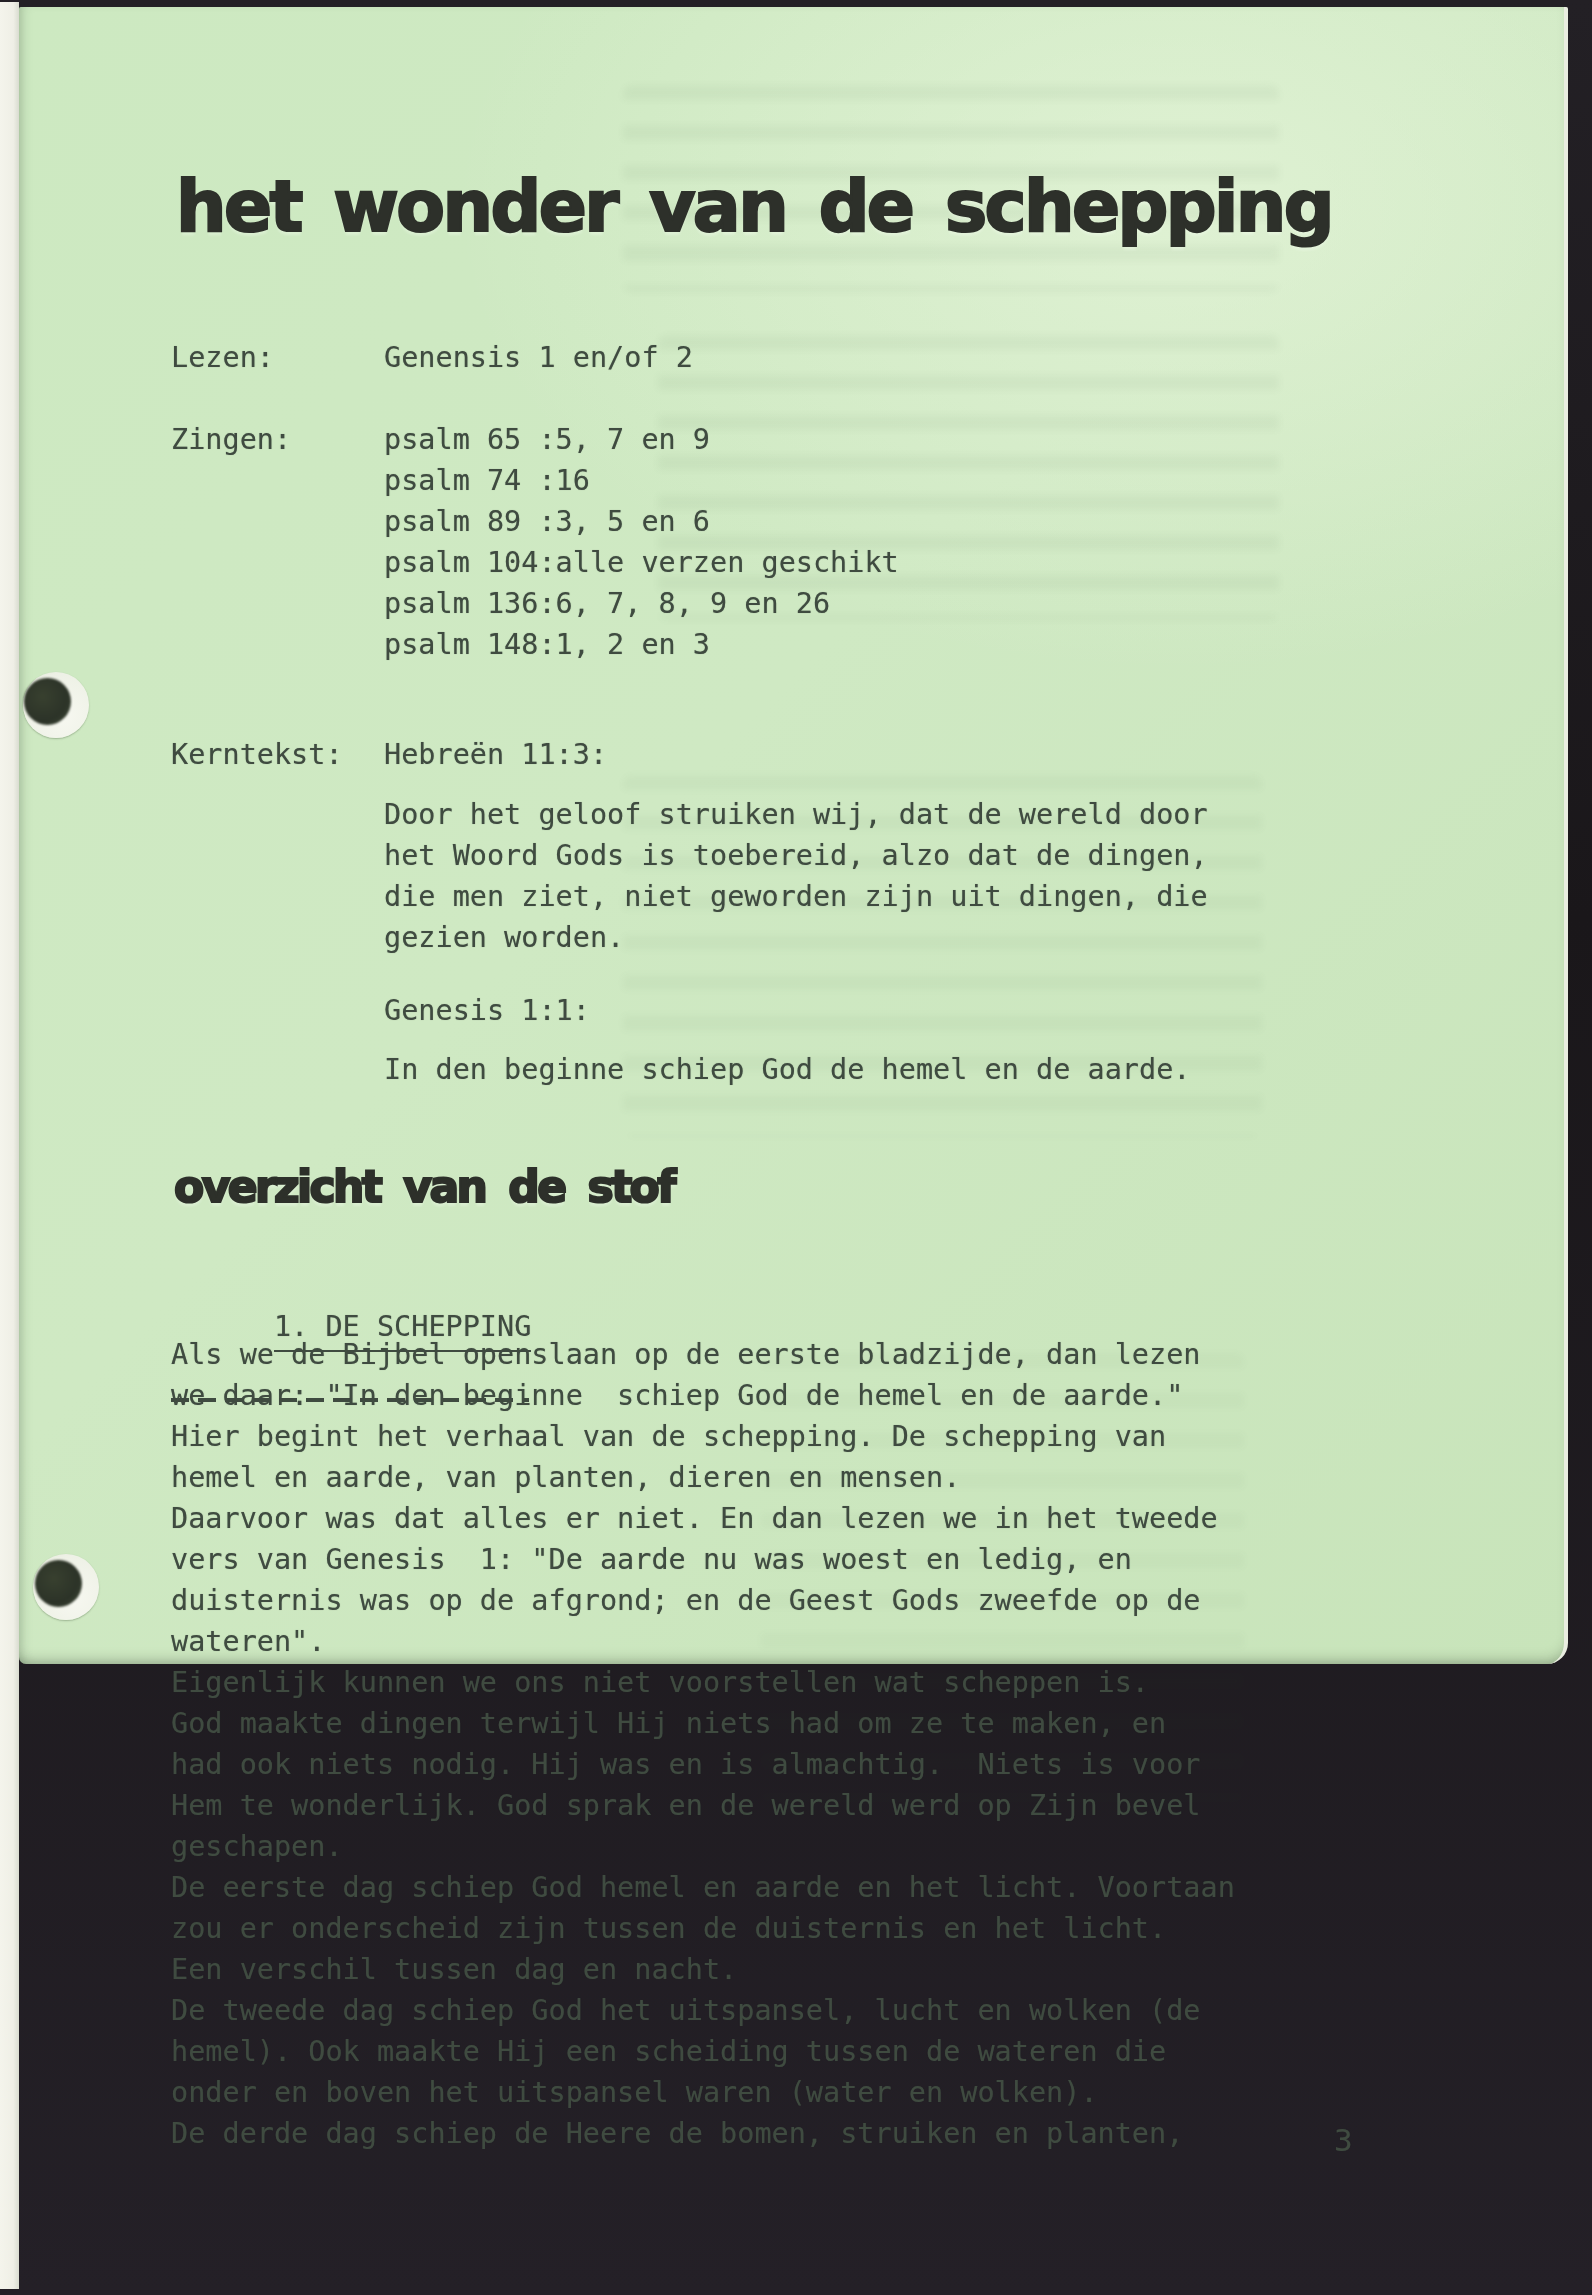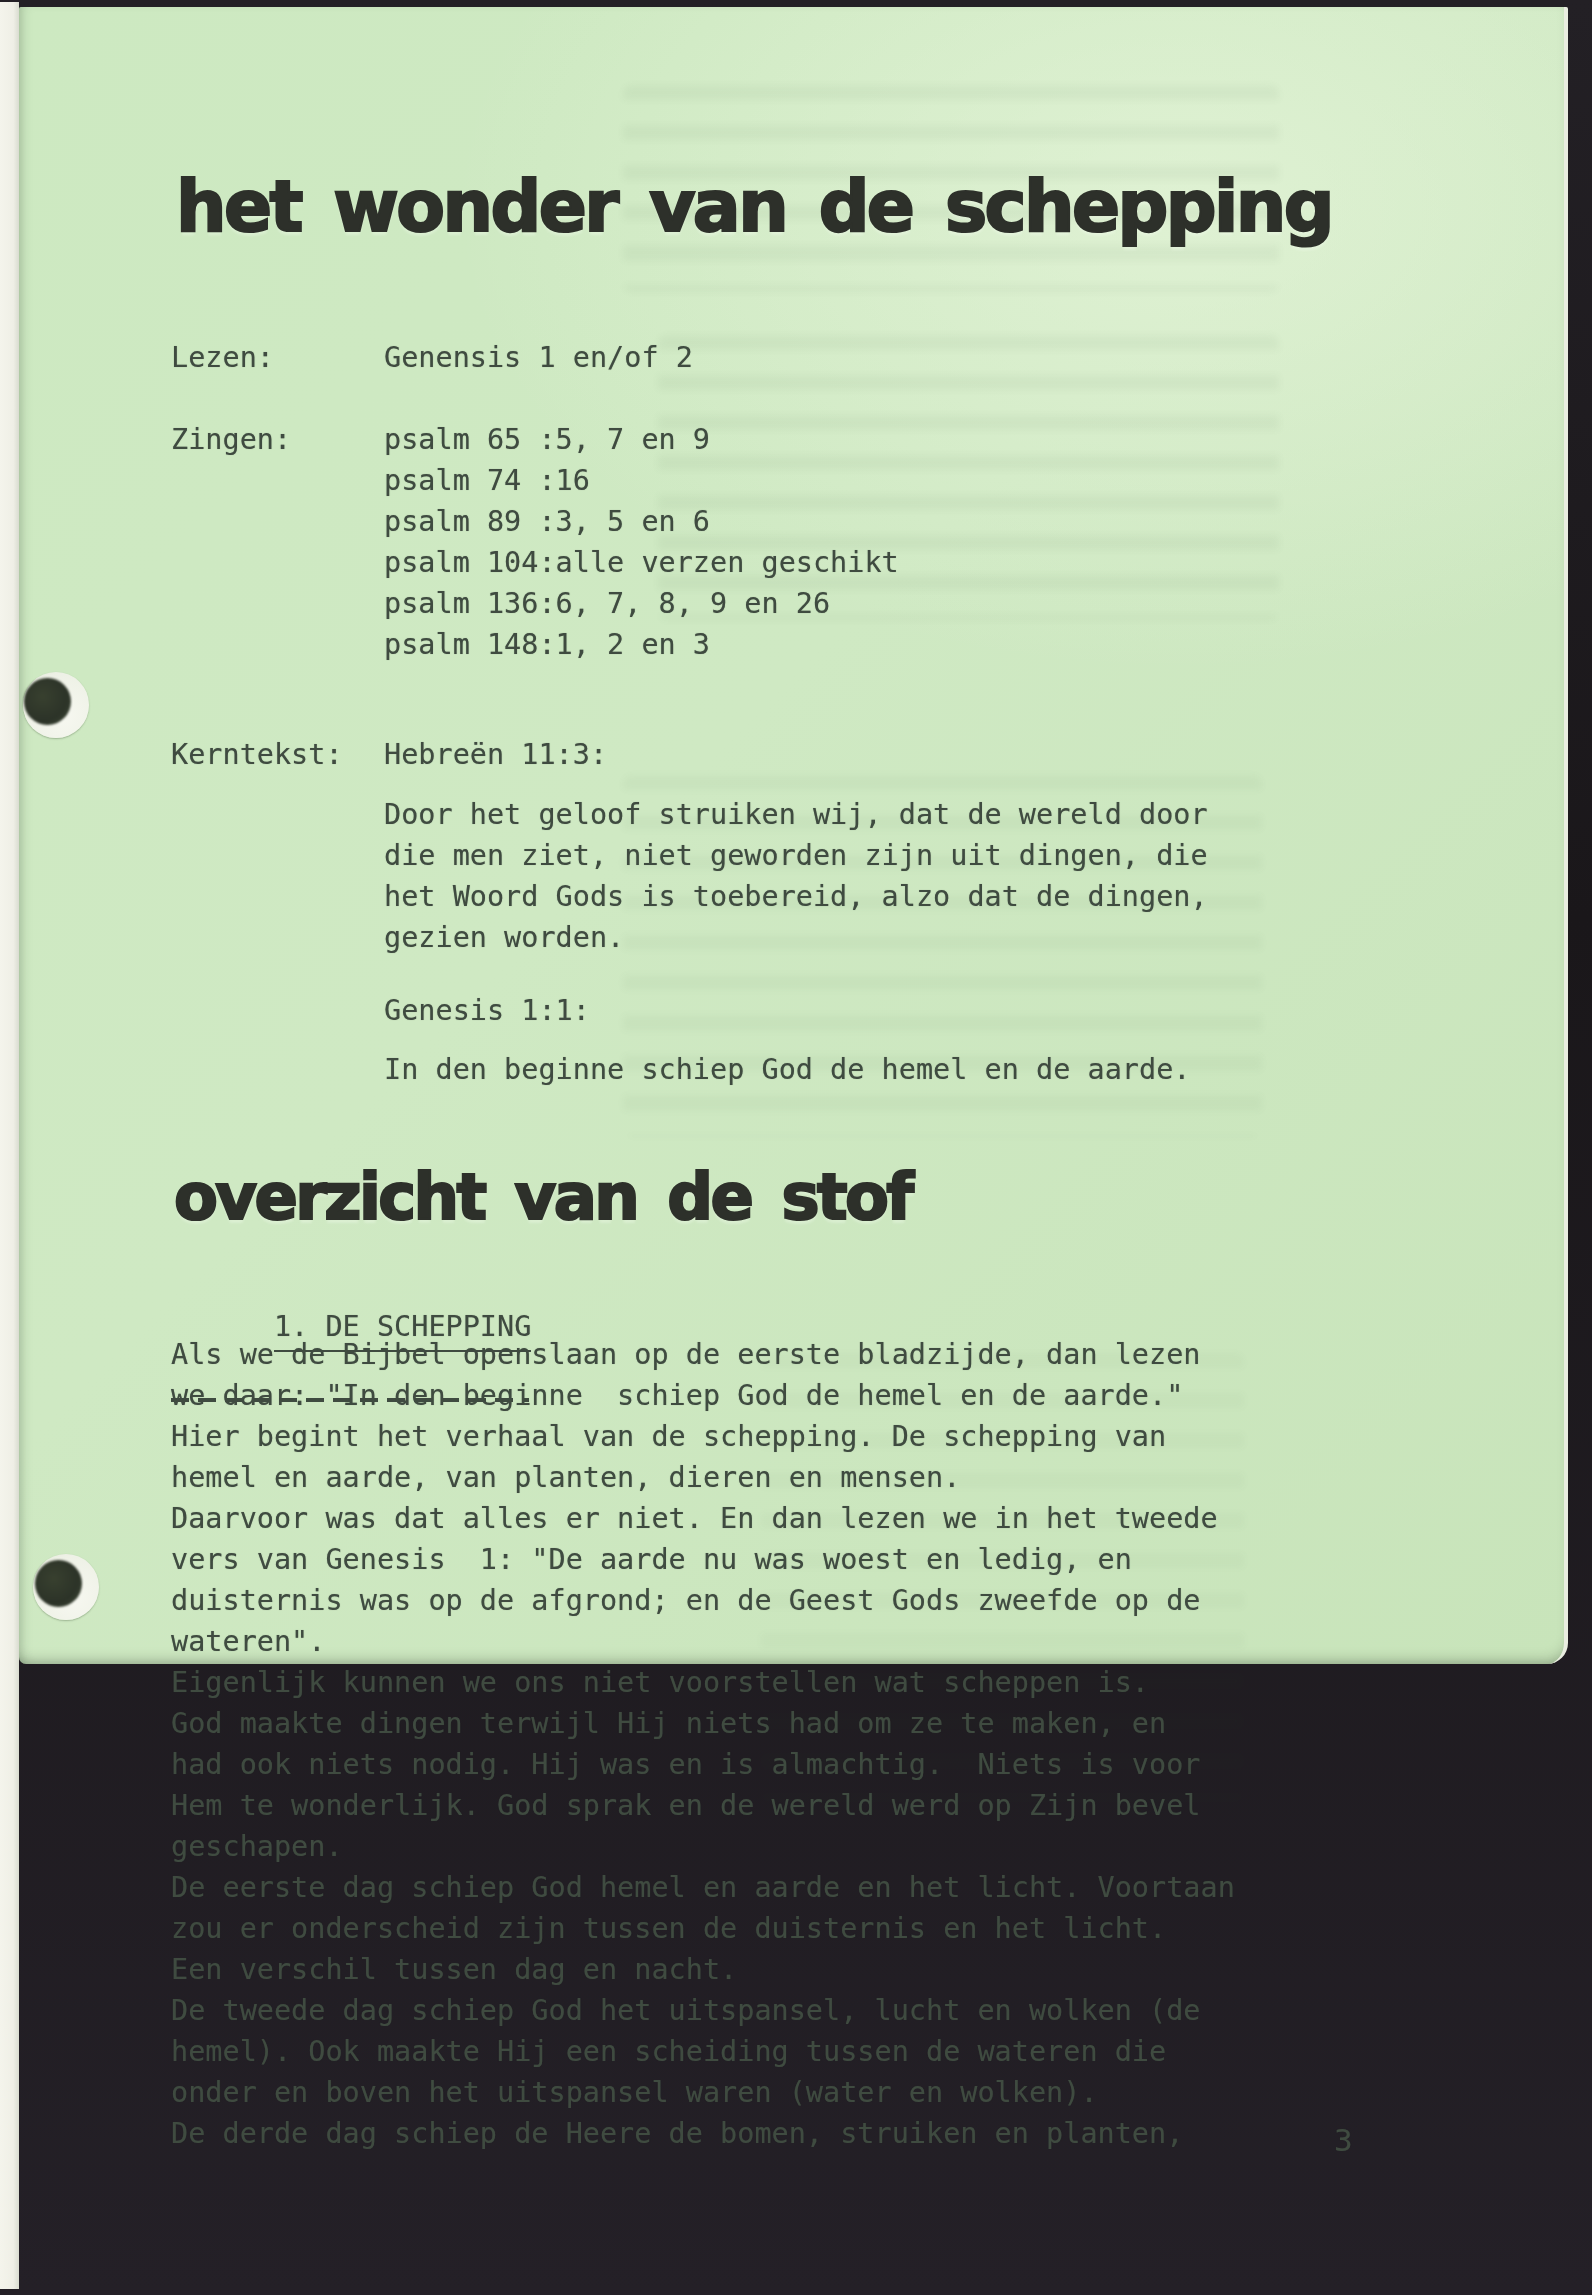--- a/index.html
+++ b/index.html
@@ -58,21 +58,21 @@
   .display-heading{
     position:absolute;
     font-family:"DejaVu Sans","Liberation Sans",sans-serif;
     font-weight:bold;color:#2d302a;
     -webkit-text-stroke:2.2px #2d302a;
     letter-spacing:-2.6px;word-spacing:10.4px;line-height:1;
     text-shadow:0 3.5px 2.6px rgba(250,255,245,0.30);
     white-space:nowrap;
   }
   .title{left:157px;top:164px;font-size:71px;}
-  .heading2{left:155px;top:1158px;font-size:64px;}
+  .heading2{left:155px;top:1158px;font-size:44px;}
 
   
   .tw{color:#3f4b40;font-size:28.5px;line-height:41px;
       text-shadow:0 0 0.9px rgba(63,75,64,0.45);white-space:pre;}
   .info-row{position:absolute;left:152px;display:flex;}
   .info-label{width:213px;flex:0 0 213px;}
   .row-lezen{top:330px;}
   .row-zingen{top:412px;}
   .row-kern{top:727px;}
   .block{position:absolute;}
@@ -112,21 +112,21 @@
     <div class="info-row row-zingen tw">
       <span class="info-label">Zingen:</span>
       <span class="mono-lines"><div>psalm 65 :5, 7 en 9</div><div>psalm 74 :16</div><div>psalm 89 :3, 5 en 6</div><div>psalm 104:alle verzen geschikt</div><div>psalm 136:6, 7, 8, 9 en 26</div><div>psalm 148:1, 2 en 3</div></span>
     </div>
 
     <div class="info-row row-kern tw">
       <span class="info-label">Kerntekst:</span>
       <span>Hebreën 11:3:</span>
     </div>
 
-    <div class="block quote tw mono-lines"><div>Door het geloof struiken wij, dat de wereld door</div><div>die men ziet, niet geworden zijn uit dingen, die</div><div>het Woord Gods is toebereid, alzo dat de dingen,</div><div>gezien worden.</div></div>
+    <div class="block quote tw mono-lines"><div>Door het geloof struiken wij, dat de wereld door</div><div>het Woord Gods is toebereid, alzo dat de dingen,</div><div>die men ziet, niet geworden zijn uit dingen, die</div><div>gezien worden.</div></div>
 
     <div class="block gen-ref tw">Genesis 1:1:</div>
 
     <div class="block gen-quote tw">In den beginne schiep God de hemel en de aarde.</div>
 
     <div class="display-heading heading2">overzicht van de stof</div>
 
     <div class="block subsection tw">
       <span class="sub-text">1. DE SCHEPPING</span>
       <div class="dash-row"></div>

